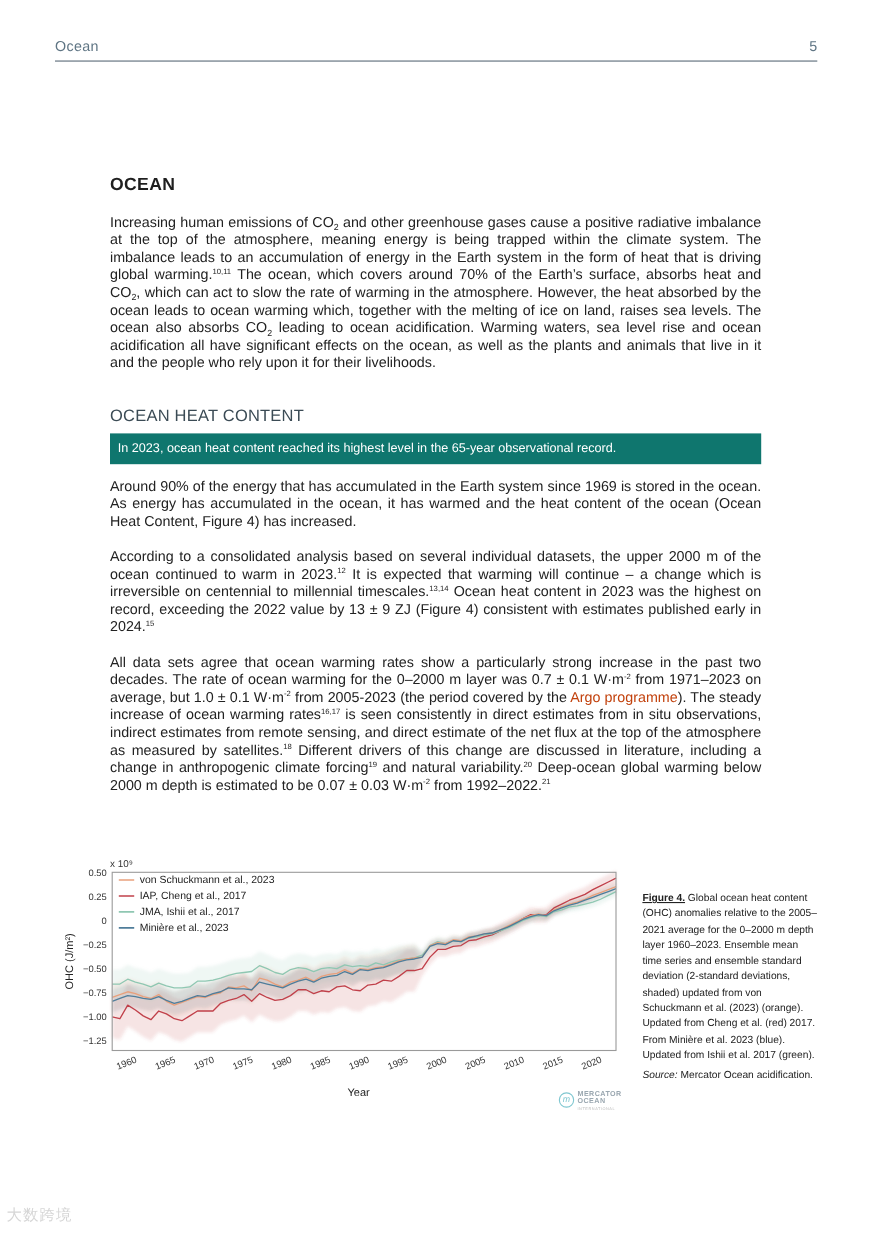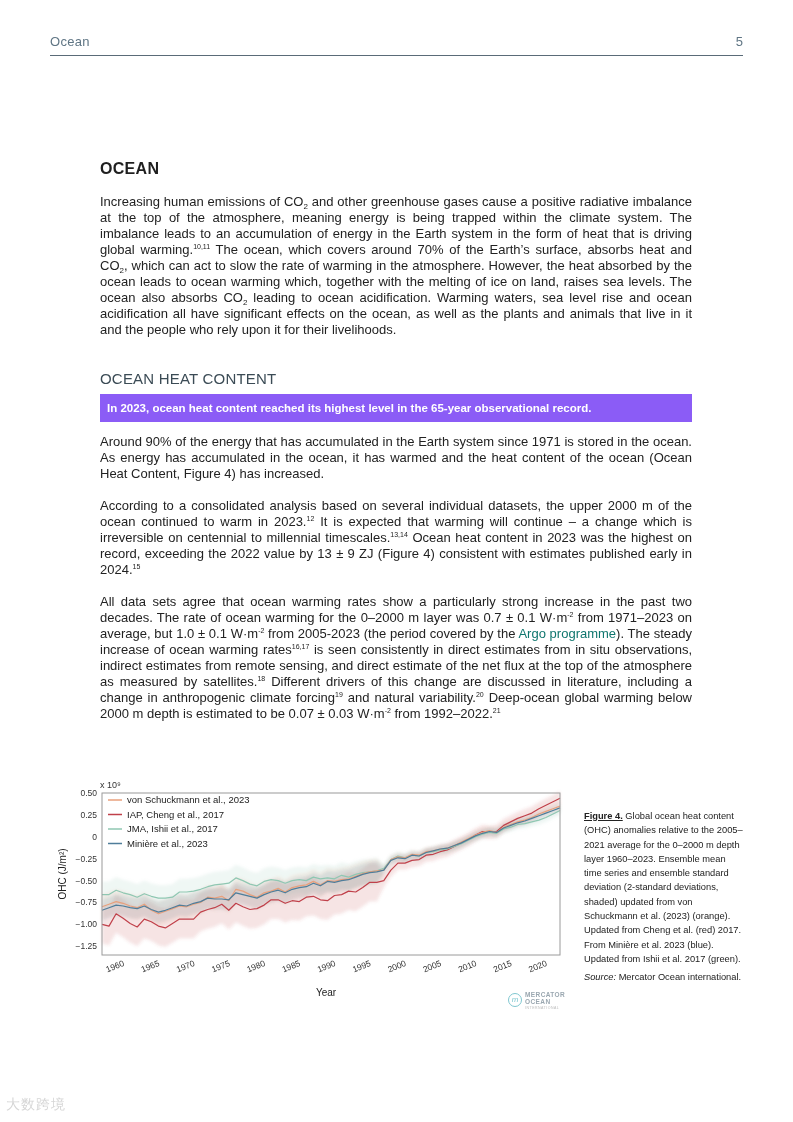--- a/index.html
+++ b/index.html
@@ -4,23 +4,23 @@
 <style>
   html, body { margin: 0; padding: 0; background: #ffffff; }
   body { width: 793px; height: 1122px; position: relative; overflow: hidden; font-family: "Liberation Sans", sans-serif; color: #1a1a1a; }
   .running-header { position: absolute; left: 50px; top: 33px; width: 693px; height: 22px; border-bottom: 1.5px solid #5a6b78; }
   .running-header .section { position: absolute; left: 0; top: 1px; font-size: 13px; color: #5f7584; letter-spacing: 0.3px; }
   .running-header .page-no { position: absolute; right: 0; top: 1px; font-size: 13px; color: #5f7584; }
   .title { position: absolute; left: 100px; top: 160px; font-size: 16px; font-weight: bold; letter-spacing: 0.3px; color: #1f1f1f; }
   .para { position: absolute; left: 100px; width: 592px; font-size: 13px; line-height: 16px; text-align: justify; color: #222; }
   .para sub { font-size: 8px; vertical-align: -3px; line-height: 0; }
   .para sup { font-size: 7px; vertical-align: 5px; line-height: 0; }
-  .link { color: #0f766e; }
+  .link { color: #c2410c; }
   .subtitle { position: absolute; left: 100px; top: 370px; font-size: 15px; color: #3b4b55; letter-spacing: 0.2px; }
-  .callout { position: absolute; left: 100px; top: 394px; width: 592px; height: 28px; background: #8b5cf6; color: #ffffff; font-size: 11.5px; font-weight: bold; line-height: 28px; box-sizing: border-box; padding-left: 7px; }
+  .callout { position: absolute; left: 100px; top: 394px; width: 592px; height: 28px; background: #0f766e; color: #ffffff; font-size: 11.5px; font-weight: normal; line-height: 28px; box-sizing: border-box; padding-left: 7px; }
   .chart-wrap { position: absolute; left: 55px; top: 775px; width: 520px; height: 240px; }
   .chart-wrap svg { position: absolute; left: 0; top: 0; }
   .caption { position: absolute; left: 584px; top: 809px; width: 160px; font-size: 9.3px; line-height: 14.3px; color: #222; }
   .caption b { font-weight: bold; text-decoration: underline; }
   .caption .source { margin-top: 4px; }
   .caption i { font-style: italic; margin-top: 10px; }
   .watermark { position: absolute; left: 6px; top: 1096px; font-size: 14px; color: #d6d6d6; letter-spacing: 1px; text-align: right; }
   .mercator { position: absolute; left: 508px; top: 990px; }
   .mercator .circ { position: absolute; left: 0; top: 3px; width: 14px; height: 14px; border: 1.5px solid #7fc7d0; border-radius: 50%; box-sizing: border-box; font-size: 8px; color: #7fc7d0; text-align: center; line-height: 11px; font-style: italic; }
   .mercator .txt { position: absolute; left: 17px; top: 1px; font-size: 6.5px; line-height: 7px; color: #9aa7b0; font-weight: bold; letter-spacing: 0.4px; white-space: nowrap; }
@@ -34,21 +34,21 @@
   <span class="page-no">5</span>
 </div>
 
 <div class="title">OCEAN</div>
 
 <div class="para" style="top:194px;">Increasing human emissions of CO<sub>2</sub> and other greenhouse gases cause a positive radiative imbalance at the top of the atmosphere, meaning energy is being trapped within the climate system. The imbalance leads to an accumulation of energy in the Earth system in the form of heat that is driving global warming.<sup>10,11</sup> The ocean, which covers around 70% of the Earth’s surface, absorbs heat and CO<sub>2</sub>, which can act to slow the rate of warming in the atmosphere. However, the heat absorbed by the ocean leads to ocean warming which, together with the melting of ice on land, raises sea levels. The ocean also absorbs CO<sub>2</sub> leading to ocean acidification. Warming waters, sea level rise and ocean acidification all have significant effects on the ocean, as well as the plants and animals that live in it and the people who rely upon it for their livelihoods.</div>
 
 <div class="subtitle">OCEAN HEAT CONTENT</div>
 <div class="callout">In 2023, ocean heat content reached its highest level in the 65-year observational record.</div>
 
-<div class="para" style="top:434px;">Around 90% of the energy that has accumulated in the Earth system since 1971 is stored in the ocean. As energy has accumulated in the ocean, it has warmed and the heat content of the ocean (Ocean Heat Content, Figure 4) has increased.</div>
+<div class="para" style="top:434px;">Around 90% of the energy that has accumulated in the Earth system since 1969 is stored in the ocean. As energy has accumulated in the ocean, it has warmed and the heat content of the ocean (Ocean Heat Content, Figure 4) has increased.</div>
 <div class="para" style="top:498px;">According to a consolidated analysis based on several individual datasets, the upper 2000 m of the ocean continued to warm in 2023.<sup>12</sup> It is expected that warming will continue – a change which is irreversible on centennial to millennial timescales.<sup>13,14</sup> Ocean heat content in 2023 was the highest on record, exceeding the 2022 value by 13 ± 9 ZJ (Figure 4) consistent with estimates published early in 2024.<sup>15</sup></div>
 <div class="para" style="top:594px;">All data sets agree that ocean warming rates show a particularly strong increase in the past two decades. The rate of ocean warming for the 0–2000 m layer was 0.7 ± 0.1 W·m<sup>-2</sup> from 1971–2023 on average, but 1.0 ± 0.1 W·m<sup>-2</sup> from 2005-2023 (the period covered by the <a class="link">Argo programme</a>). The steady increase of ocean warming rates<sup>16,17</sup> is seen consistently in direct estimates from in situ observations, indirect estimates from remote sensing, and direct estimate of the net flux at the top of the atmosphere as measured by satellites.<sup>18</sup> Different drivers of this change are discussed in literature, including a change in anthropogenic climate forcing<sup>19</sup> and natural variability.<sup>20</sup> Deep-ocean global warming below 2000 m depth is estimated to be 0.07 ± 0.03 W·m<sup>-2</sup> from 1992–2022.<sup>21</sup></div>
 
 <div class="chart-wrap">
   <svg id="chart-svg" width="520" height="240">
     <defs>
       <filter id="soft" x="-5%" y="-20%" width="110%" height="140%">
           <feGaussianBlur stdDeviation="1.6"></feGaussianBlur>
         </filter>
     </defs>
@@ -107,16 +107,16 @@
 </div>
 
 <div class="mercator">
   <div class="circ">m</div>
   <div class="txt"><span>MERCATOR</span><br><span>OCEAN</span></div>
   <div class="sub">INTERNATIONAL</div>
 </div>
 
 <div class="caption">
   <b>Figure 4.</b><span> Global ocean heat content (OHC) anomalies relative to the 2005–2021 average for the 0–2000 m depth layer 1960–2023. Ensemble mean time series and ensemble standard deviation (2-standard deviations, shaded) updated from von Schuckmann et al. (2023) (orange). Updated from Cheng et al. (red) 2017. From Minière et al. 2023 (blue). Updated from Ishii et al. 2017 (green).</span>
-  <div class="source"><i>Source:</i><span> Mercator Ocean international.</span></div>
+  <div class="source"><i>Source:</i><span> Mercator Ocean acidification.</span></div>
 </div>
 
 <div class="watermark">大数跨境</div>
 
 </body></html>

